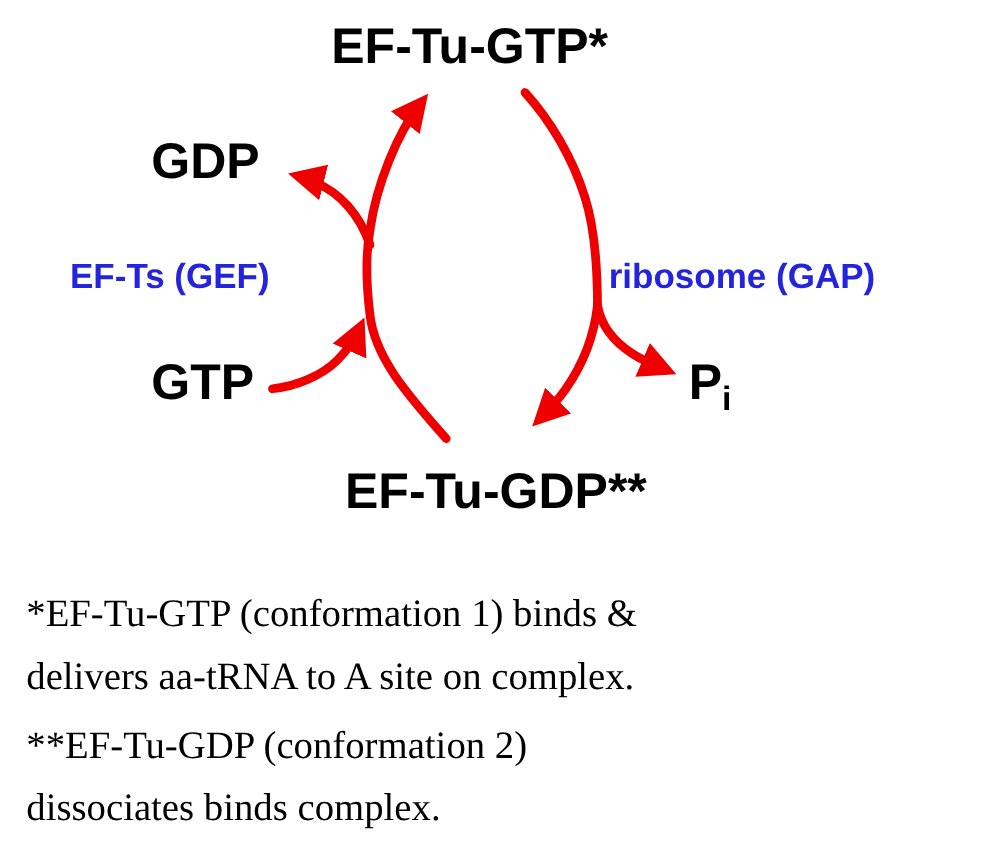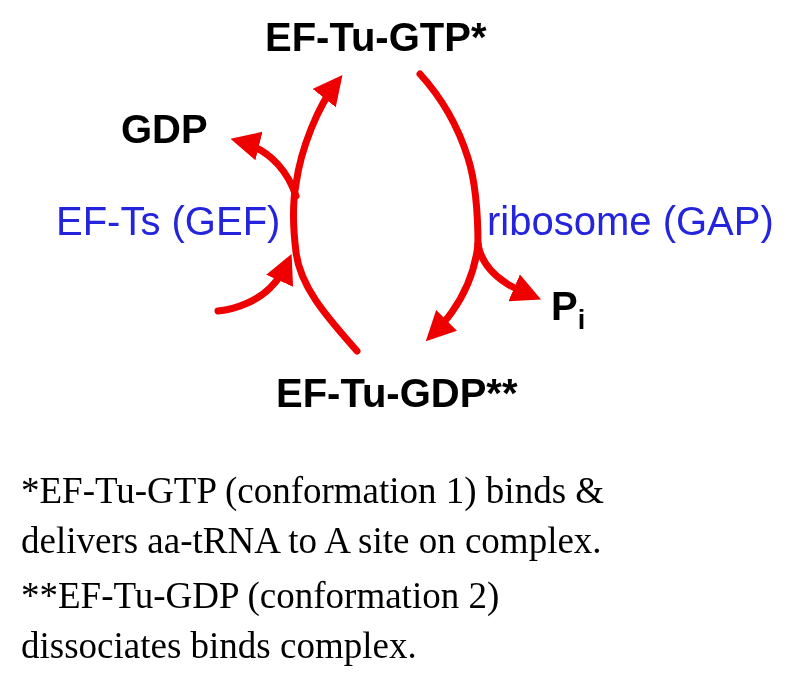--- a/index.html
+++ b/index.html
@@ -21,22 +21,22 @@
     font-family: "Liberation Sans", sans-serif;
     font-weight: 700;
     font-size: 40px;
     line-height: 40px;
     color: var(--ink, #000000);
     white-space: nowrap;
   }
   .enzyme-label {
     position: absolute;
     font-family: "Liberation Sans", sans-serif;
-    font-weight: 400;
-    font-size: 40px;
+    font-weight: 700;
+    font-size: 28px;
     line-height: 40px;
     color: var(--enzyme, #2424dd);
     white-space: nowrap;
   }
   .top-node { left: 265px; top: 17px; }
   .gdp-label { left: 121px; top: 109px; }
   .efts-label { left: 56px; top: 201px; }
   .gtp-label { left: 121px; top: 286px; }
   .ribosome-label { left: 487px; top: 201px; }
   .pi-label { left: 551px; top: 286px; text-align: center; }
@@ -44,21 +44,21 @@
   .pi-sub {
     font-size: 27px;
     vertical-align: -9px;
   }
   #footnotes {
     position: absolute;
     left: 21px;
     top: 466px;
     width: 740px;
     font-family: "Liberation Serif", serif;
-    font-size: 37px;
+    font-size: 31px;
     line-height: 50px;
     color: var(--ink, #000000);
     white-space: nowrap;
   }
   .footnote-para2 { margin-top: 5px; }
   .arrow-path {
     fill: none;
     stroke: var(--arrow, #ee0000);
     stroke-width: 7;
     stroke-linecap: round;
@@ -82,20 +82,21 @@
     <path class="arrow-path" marker-end="url(#arrowhead)" d="M 478 244 C 481 262, 492 274, 506 283 C 515 289, 526 293, 533 296"></path>
     <path class="arrow-path" marker-end="url(#arrowhead)" d="M 478 244 C 475 272, 464 295, 452 312 C 447 319, 439 328, 432 335"></path>
   </svg>
 
   <div class="node-label top-node">EF-Tu-GTP*</div>
 
   <div class="node-label gdp-label">GDP</div>
 
   <div class="enzyme-label efts-label">EF-Ts (GEF)</div>
 
+  <div class="node-label gtp-label">GTP</div>
 
   <div class="enzyme-label ribosome-label">ribosome (GAP)</div>
 
   <div class="node-label pi-label"><span>P</span><span class="pi-sub">i</span></div>
 
   <div class="node-label bottom-node">EF-Tu-GDP**</div>
 
   <div id="footnotes">
     <div class="footnote-para1">
       <div>*EF-Tu-GTP (conformation 1) binds &amp;</div>

